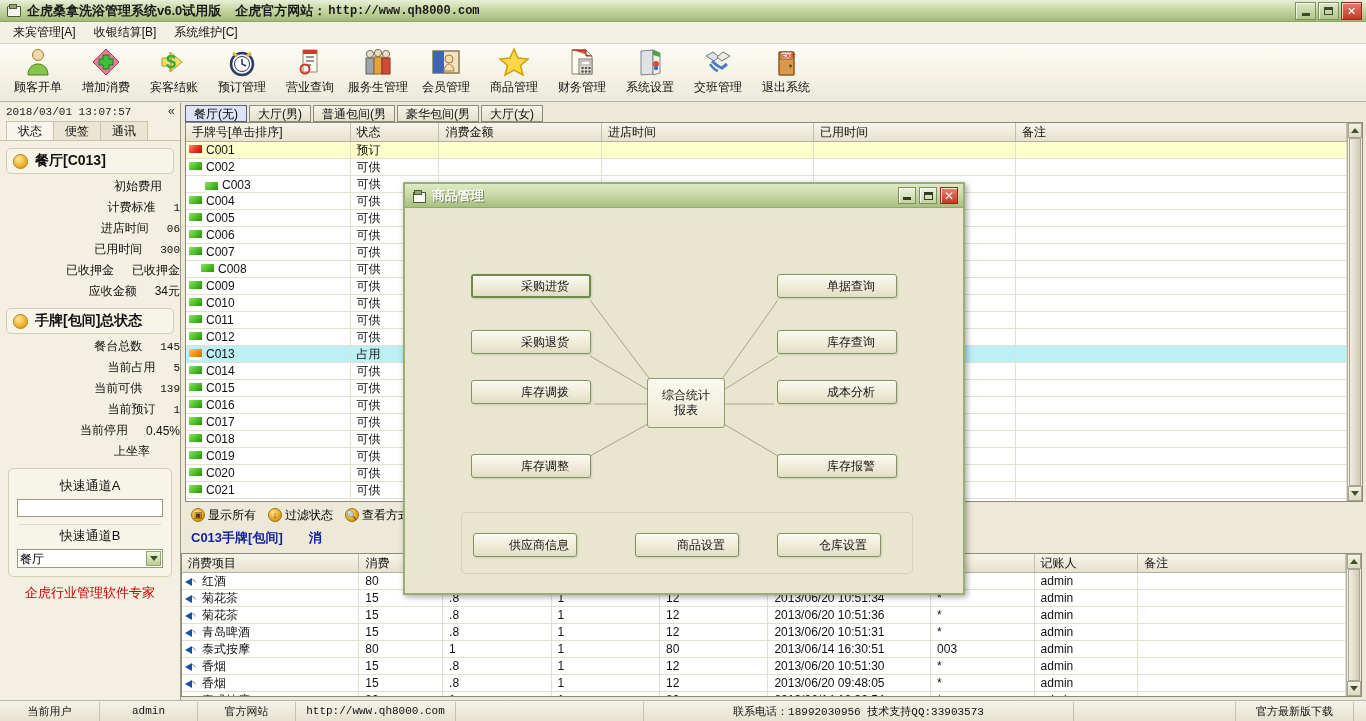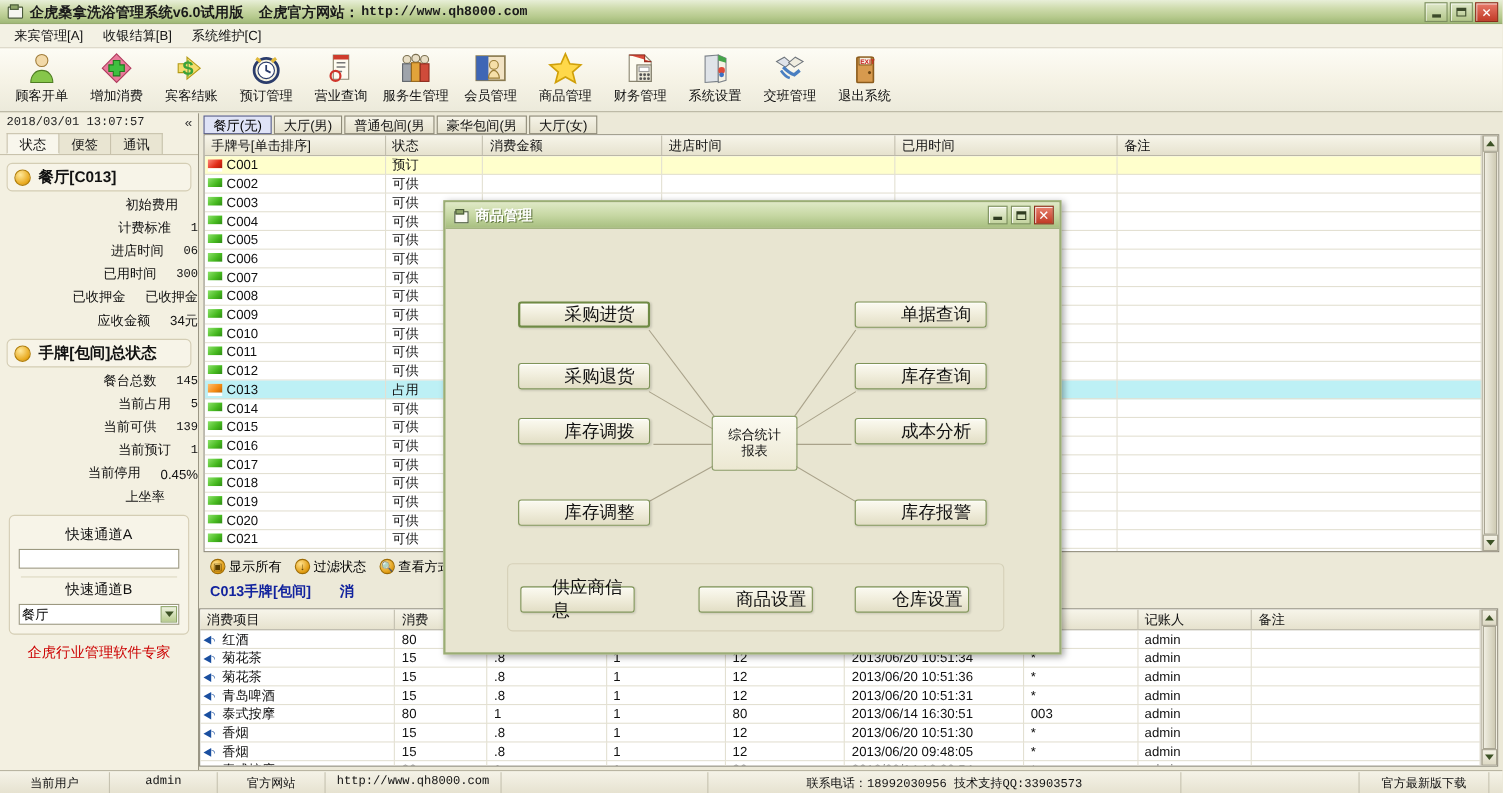--- a/index.html
+++ b/index.html
@@ -203,21 +203,21 @@
           display:flex;align-items:center;justify-content:center; box-shadow: inset 1px 1px 0 rgba(255,255,255,.8);}
   .dbtn.close { background: linear-gradient(to bottom,#e9836f,#c03a25); border-color:#8e2b1b; color:#fff; font-weight:bold; font-size:12px; }
   .dbtn .mg { width:8px;height:3px;background:#2f3c20;margin-top:6px;}
   .dbtn .xg { width:9px;height:8px;border:1.5px solid #2f3c20;border-top-width:3px;}
   #dlgbody { position: absolute; left: 0; top: 24px; width: 558px; height: 385px; }
 
   .dlgbtn {
     position: absolute; height: 24px; border: 1px solid #7f9459; border-radius: 3px;
     background: linear-gradient(to bottom, #fbfaf1 0%, #f1eedd 45%, #e2dec5 100%);
     display: flex; align-items: center; justify-content: center;
-    font-size: 16px; color: #111; cursor: default;
+    font-size: 12px; color: #111; cursor: default;
     box-shadow: inset 0 1px 0 rgba(255,255,255,.9), 1px 1px 2px rgba(0,0,0,.12);
     padding-left: 28px;
   }
   .dlgbtn.primary { border-width: 2px; border-color: #6f8a45; }
   .hub {
     position: absolute; width: 78px; height: 50px; border: 1px solid #8a9c68; border-radius: 3px;
     background: linear-gradient(to bottom,#fbfaf1,#ece8d2);
     display: flex; align-items: center; justify-content: center; text-align: center;
     font-size: 12px; color: #111; line-height: 15px;
     box-shadow: inset 0 1px 0 rgba(255,255,255,.9);
@@ -509,21 +509,21 @@
               </span>
               <span>C002</span>
             </div>
             <div class="gc" style="width:90px">可供</div>
             <div class="gc" style="width:165px"></div>
             <div class="gc" style="width:215px"></div>
             <div class="gc" style="width:205px"></div>
             <div class="gc" style="width:336px"></div>
           </div>
           <div class="grow">
-            <div class="gc" style="width:167px;display:flex;align-items:center;padding-left:0;">
+            <div class="gc" style="width:167px;display:flex;align-items:flex-end;padding-left:16px;">
               <span class="flag green">
                 <i></i>
               </span>
               <span>C003</span>
             </div>
             <div class="gc" style="width:90px">可供</div>
             <div class="gc" style="width:165px"></div>
             <div class="gc" style="width:215px"></div>
             <div class="gc" style="width:205px"></div>
             <div class="gc" style="width:336px"></div>
@@ -574,21 +574,21 @@
               </span>
               <span>C007</span>
             </div>
             <div class="gc" style="width:90px">可供</div>
             <div class="gc" style="width:165px"></div>
             <div class="gc" style="width:215px"></div>
             <div class="gc" style="width:205px"></div>
             <div class="gc" style="width:336px"></div>
           </div>
           <div class="grow">
-            <div class="gc" style="width:167px;display:flex;align-items:center;padding-left:0;">
+            <div class="gc" style="width:167px;display:flex;align-items:center;padding-left:12px;">
               <span class="flag green">
                 <i></i>
               </span>
               <span>C008</span>
             </div>
             <div class="gc" style="width:90px">可供</div>
             <div class="gc" style="width:165px"></div>
             <div class="gc" style="width:215px"></div>
             <div class="gc" style="width:205px"></div>
             <div class="gc" style="width:336px"></div>

